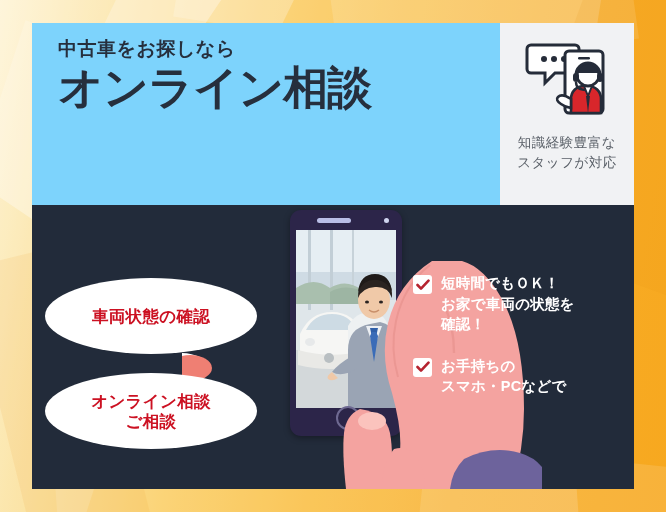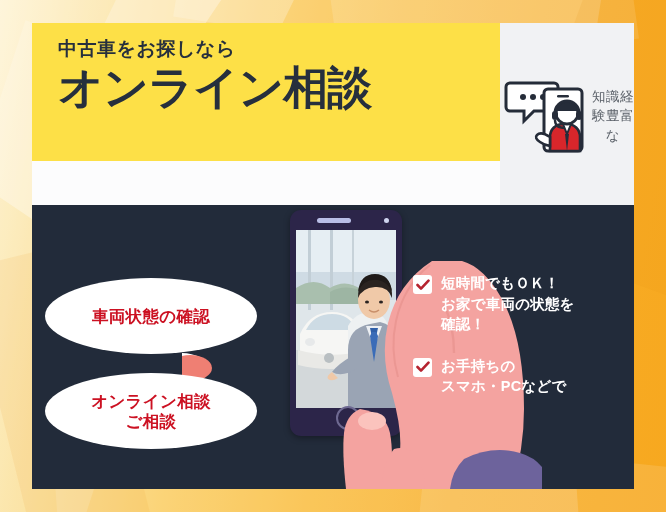--- a/index.html
+++ b/index.html
@@ -23,34 +23,34 @@
   .f7{width:260px;height:120px;left:420px;top:455px;transform:rotate(6deg);opacity:.12;}
   .fdark{position:absolute;background:#e8941a;opacity:.13;}
   .d1{width:200px;height:400px;left:560px;top:-120px;transform:rotate(20deg);}
   .d2{width:120px;height:300px;left:0px;top:250px;transform:rotate(-14deg);opacity:.10;}
 
   
   .card{position:absolute;left:32px;top:23px;width:602px;height:466px;background:#fcfcfd;overflow:hidden;
         box-shadow:0 0 0 0 rgba(0,0,0,0);}
 
   
-  .top{position:absolute;left:0;top:0;width:602px;height:138px;background:#fde047;}
+  .top{position:absolute;left:0;top:0;width:602px;height:182px;background:#7dd3fc;}
   .headline{position:absolute;left:26px;top:16px;width:440px;}
   .kicker{font-size:19px;font-weight:bold;color:#262f3d;letter-spacing:.5px;line-height:1.1;
           margin:0 0 4px 0;}
   .h1{font-size:45px;font-weight:bold;color:#d3101b;line-height:1.02;letter-spacing:-1px;
       margin:0;white-space:nowrap;
       text-shadow:1px 1px 0 #fff,-1px 1px 0 #fff;}
   .h1 .suffix{color:#262f3d;font-size:26px;letter-spacing:0;}
   .h2{font-size:45px;font-weight:bold;color:#262f3d;line-height:1.05;letter-spacing:-1px;margin:2px 0 0 0;
       white-space:nowrap;}
 
   
   .sidepanel{position:absolute;left:468px;top:0;width:134px;height:182px;background:#f1f2f4;
-             display:flex;flex-direction:row;align-items:center;justify-content:flex-start;}
+             display:flex;flex-direction:column;align-items:center;justify-content:flex-start;}
   .staff-icon{margin-top:10px;}
   .side-caption{font-size:13.5px;color:#5a6068;line-height:1.45;text-align:center;margin-top:4px;
                 letter-spacing:.5px;}
 
   
   .dark{position:absolute;left:0;top:182px;width:602px;height:284px;background:#222b3a;overflow:hidden;}
 
   
   .bubble{position:absolute;background:#ffffff;border-radius:50%;
           display:flex;align-items:center;justify-content:center;text-align:center;
@@ -123,20 +123,21 @@
             <path d="M55 42 a12 12 0 0 1 24 0" fill="none" stroke="#252c39" stroke-width="3"></path>
             <rect x="52" y="40" width="6" height="9" rx="3" fill="#252c39"></rect>
             <rect x="76" y="40" width="6" height="9" rx="3" fill="#252c39"></rect>
             <path d="M55 49 q0 8 10 8" fill="none" stroke="#252c39" stroke-width="2.4"></path>
 
             <path d="M50 66 q-9 -6 -13 -2 q-3 3 3 7 q4 3 10 4 z" fill="#ffffff" stroke="#252c39" stroke-width="2.6"></path>
           </svg>
         </span>
         <div class="side-caption">
           <div>知識経験豊富な</div>
+          <div>スタッフが対応</div>
         </div>
       </div>
     </div>
 
     <div class="dark">
 
       <div class="art">
 
         <svg width="360" height="284" viewBox="0 0 360 284" style="position:absolute;left:0;top:0;">
 

